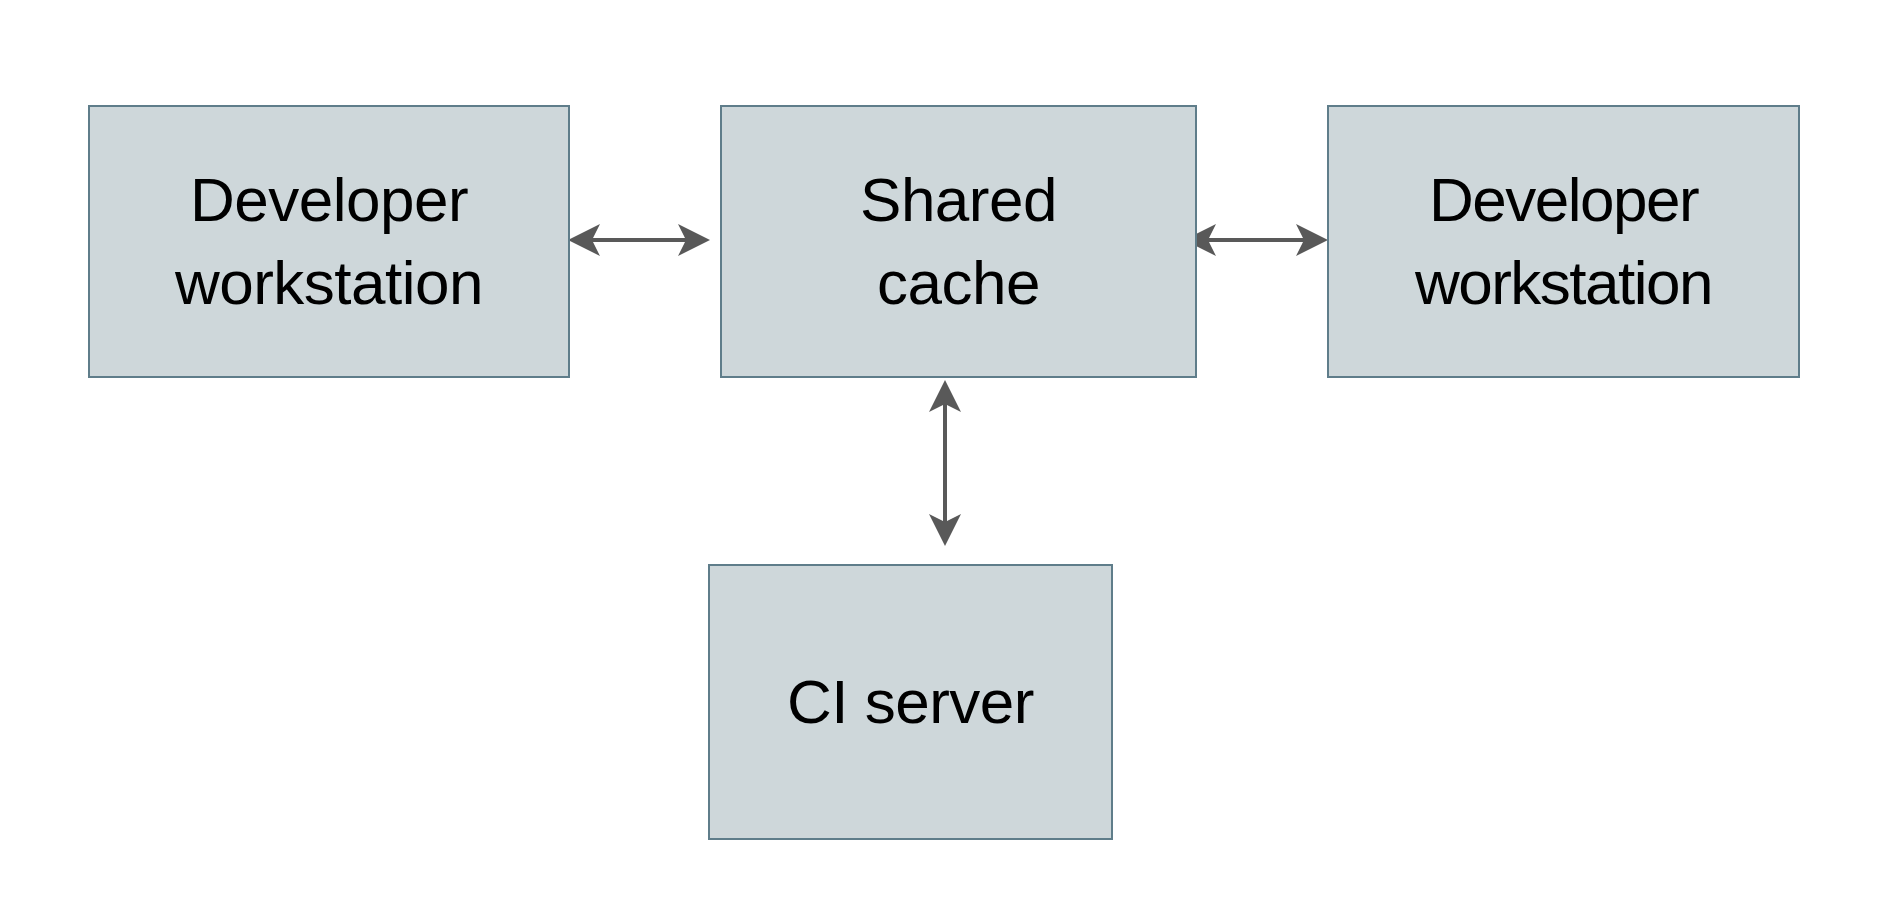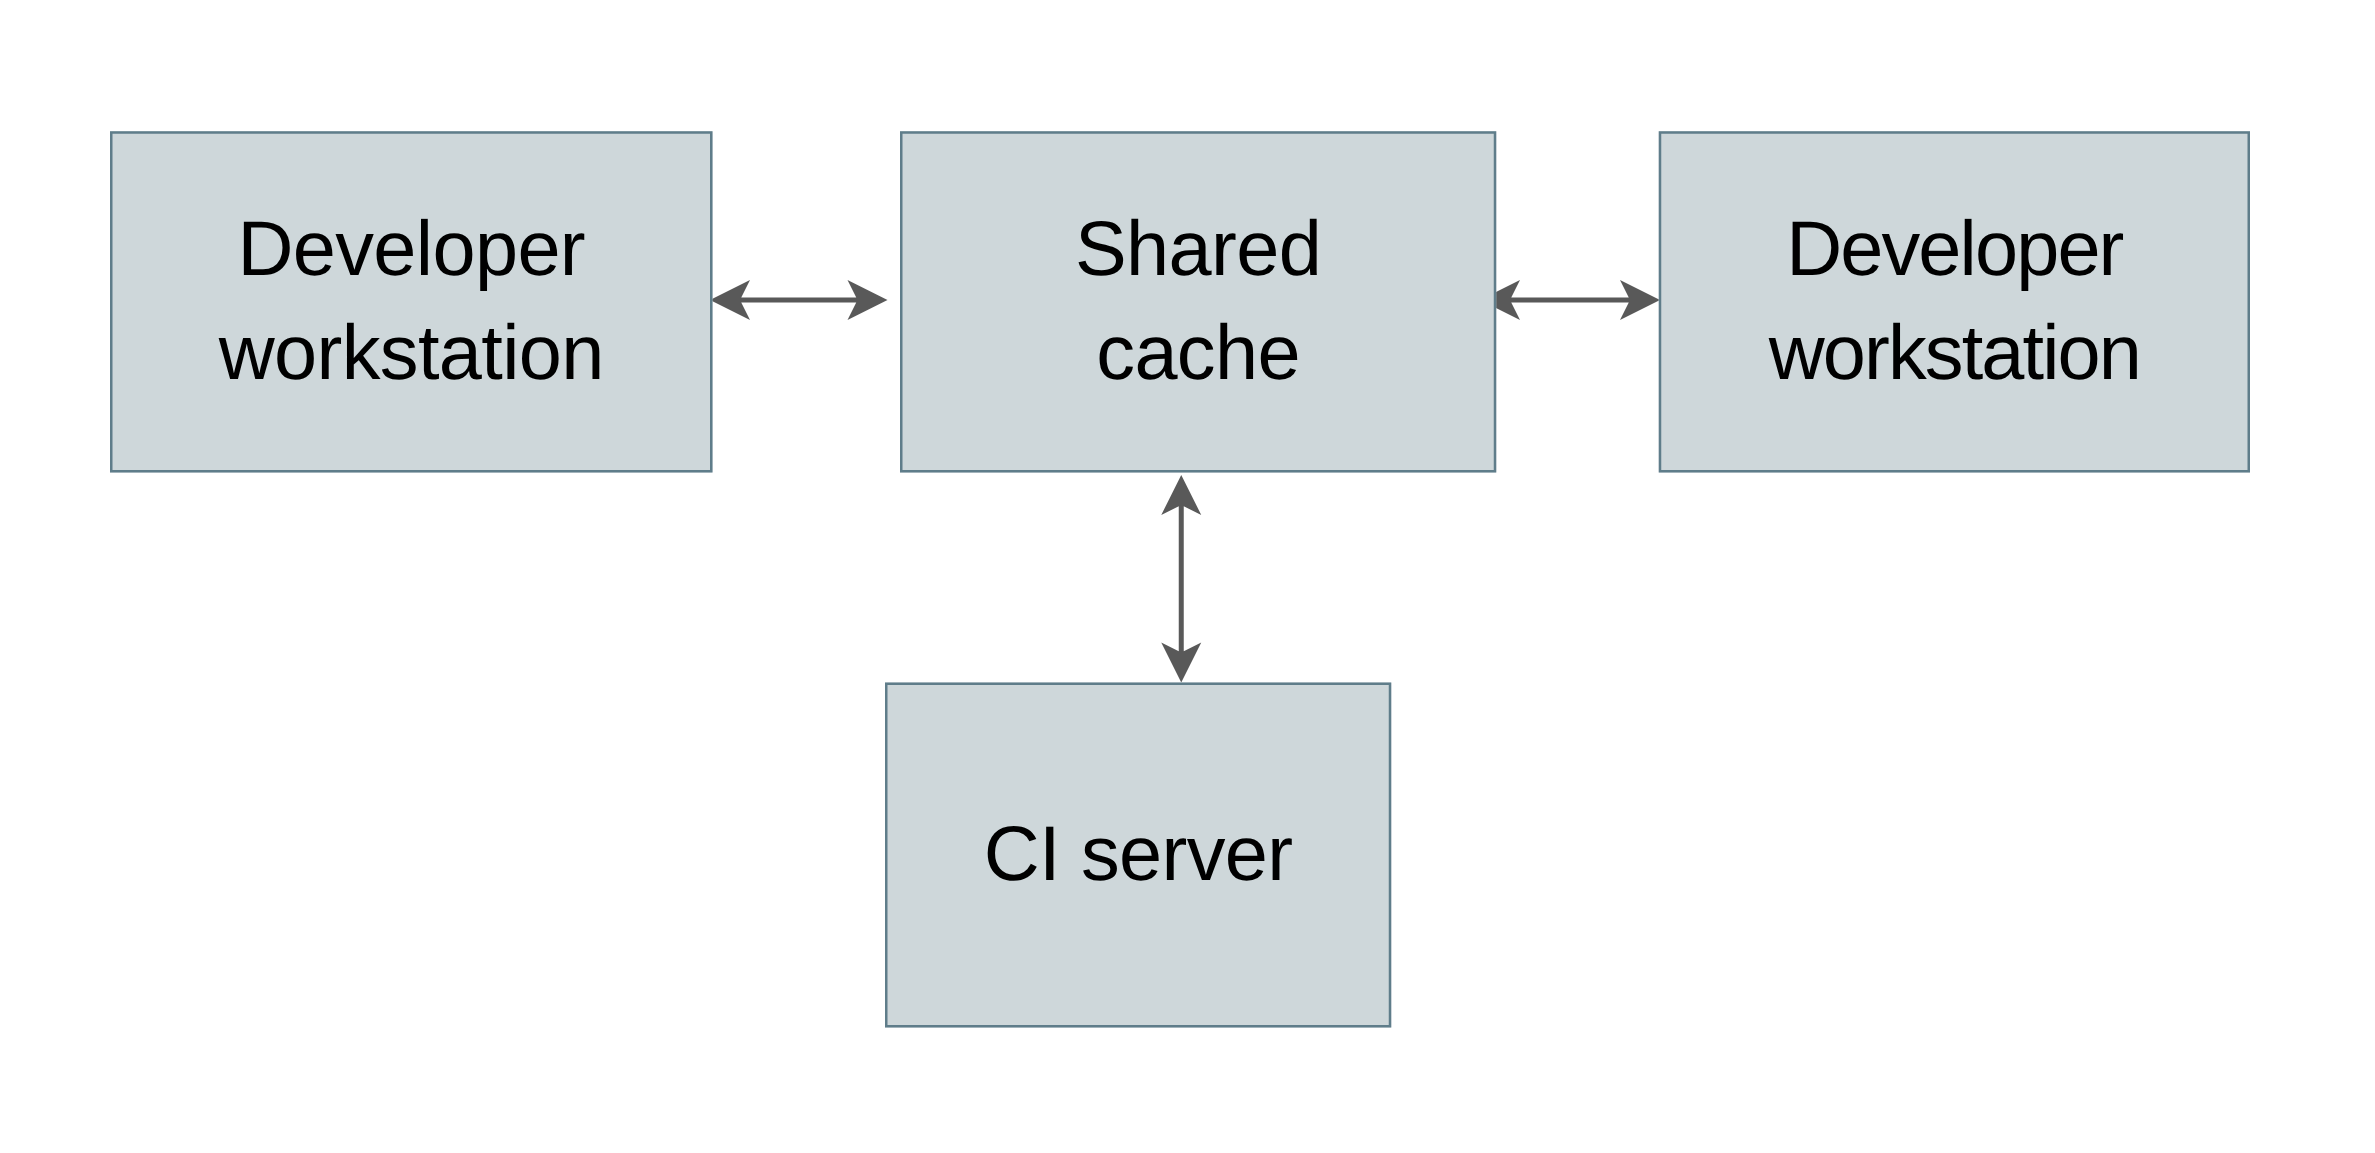--- a/index.html
+++ b/index.html
@@ -35,21 +35,21 @@
     line-height: 1.33;
     color: #000000;
     letter-spacing: -0.5px;
     white-space: pre-line;
     padding: 0 6px;
   }
   
   #node-dev-left   { left: 88px;   top: 105px; width: 482px; height: 273px; }
   #node-cache      { left: 708px;  top: 105px; width: 477px; height: 273px; margin-left: 12px; }
   #node-dev-right  { left: 1327px; top: 105px; width: 473px; height: 273px; }
-  #node-ci         { left: 708px;  top: 546px; width: 405px; height: 276px; }
+  #node-ci         { left: 708px;  top: 564px; width: 405px; height: 276px; }
 
   #node-dev-right .node-label { letter-spacing: -1.5px; }
 
   .connector {
     position: absolute;
     overflow: visible;
   }
   #conn-left-cache  { left: 560px; top: 200px; width: 158px; height: 80px; }
   #conn-cache-right { left: 1176px; top: 200px; width: 160px; height: 80px; }
   #conn-cache-ci    { left: 905px;  top: 372px; width: 80px;  height: 182px; }

